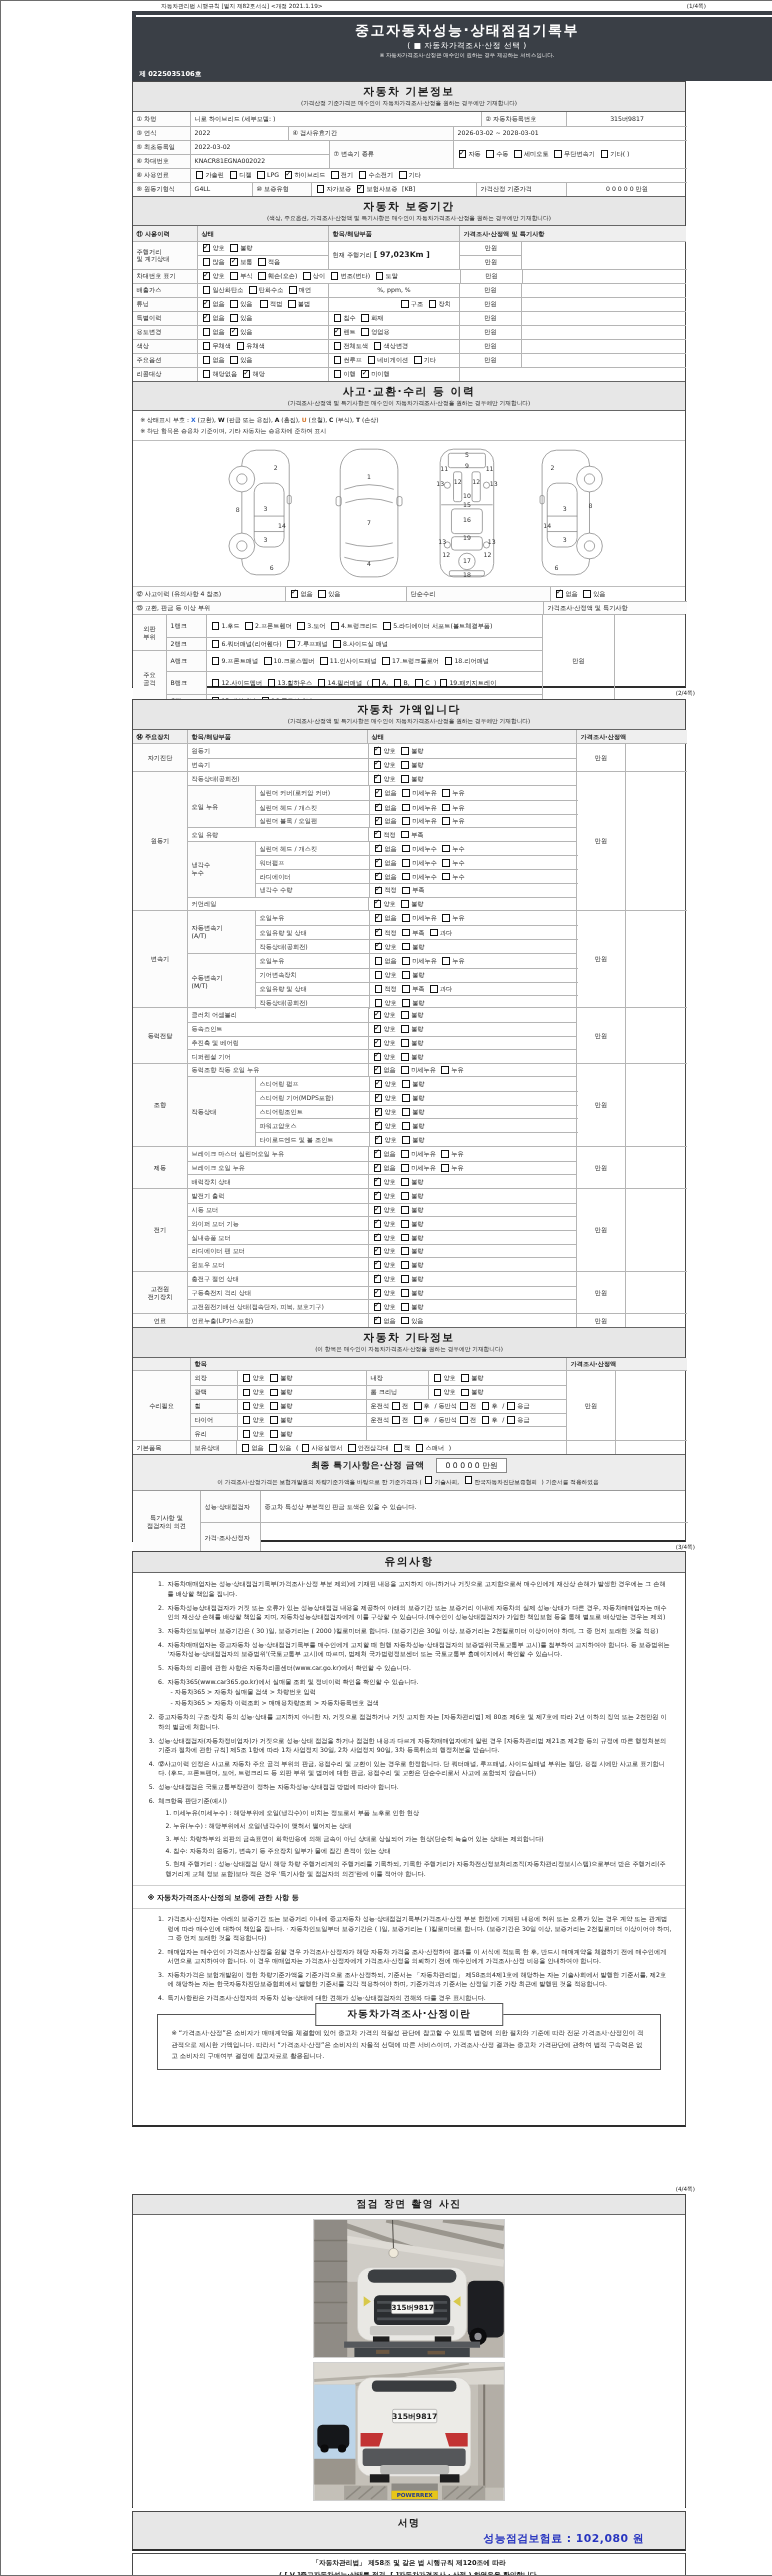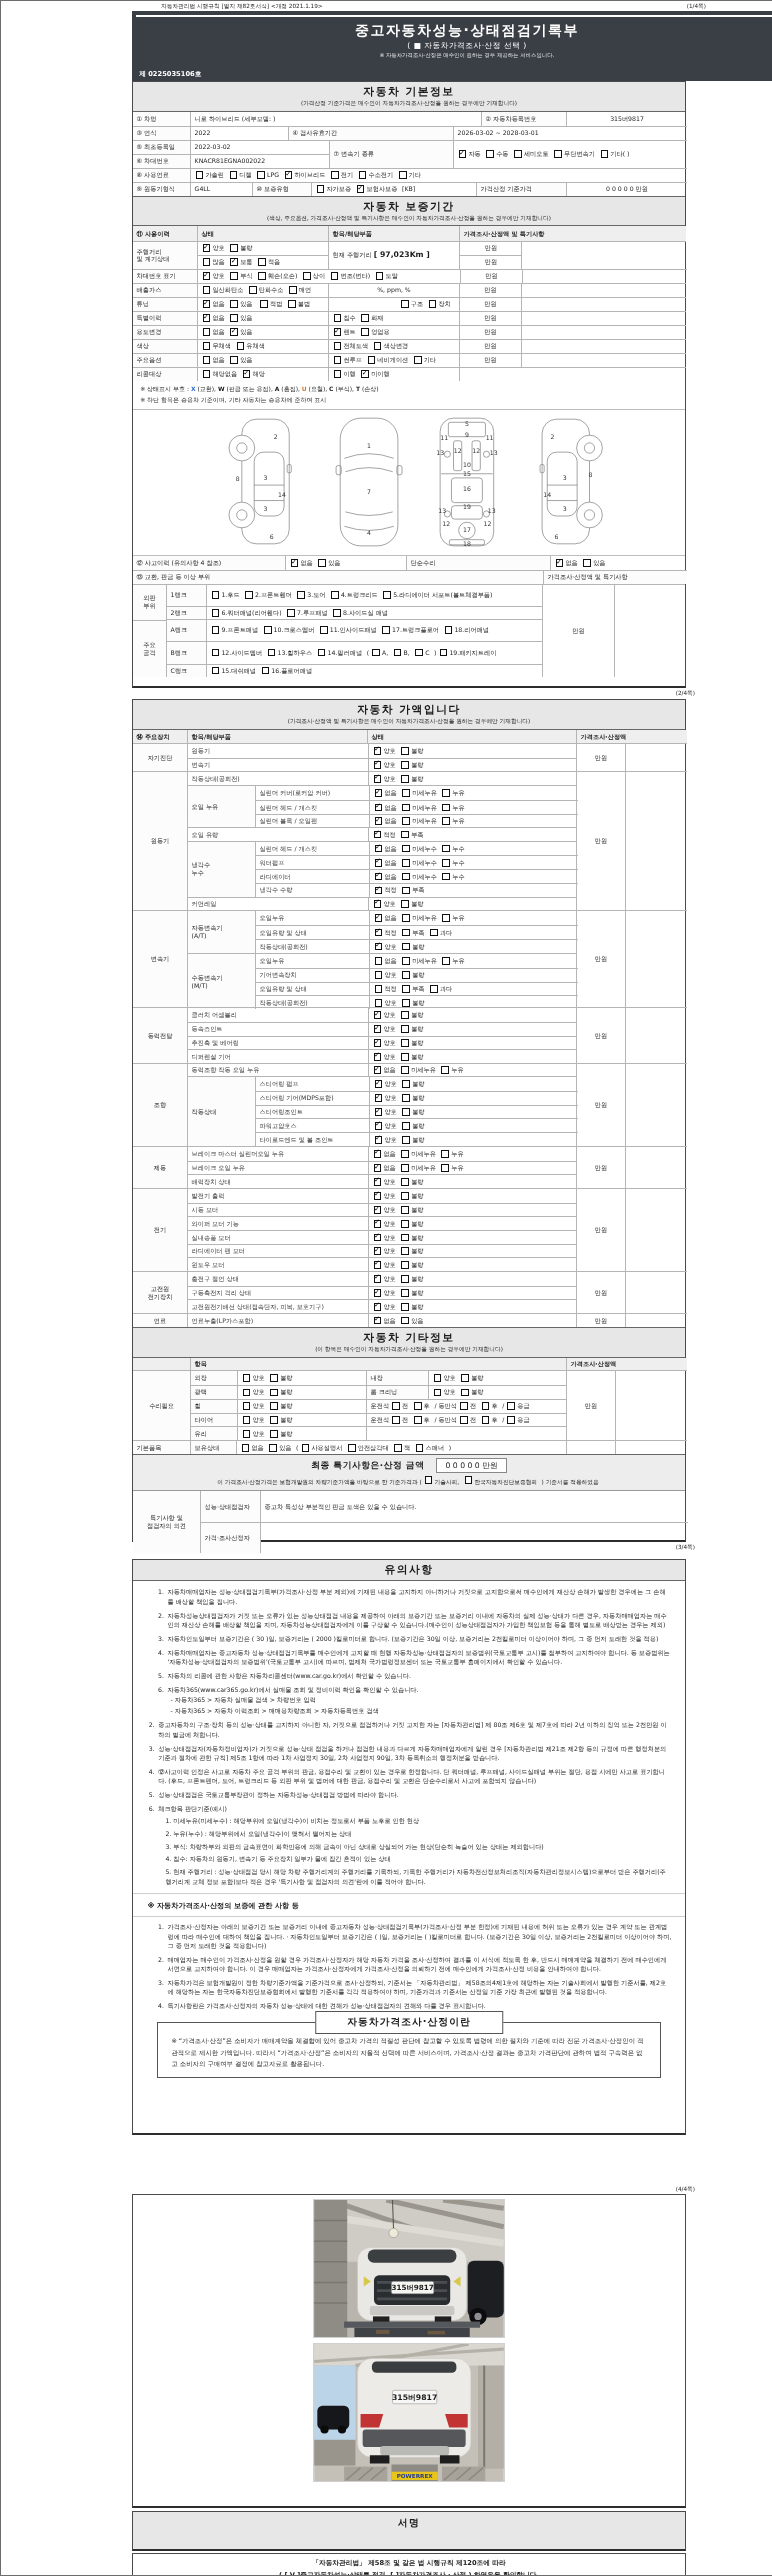--- a/index.html
+++ b/index.html
@@ -342,20 +342,24 @@
           <div class="tc" style="flex: 0 0 131px; width: 131px;">
             <span class="cb"></span>
             <span class="cbl">이행</span>
             <span class="cb on"></span>
             <span class="cbl">미이행</span>
           </div>
           <div class="tc" style="flex: 0 0 227px; width: 227px;"></div>
         </div>
       </div>
 
+    <div class="band" style="border-top:1px solid #666;">
+      <h2>사고·교환·수리 등 이력</h2>
+      <div class="sub">(가격조사·산정액 및 특기사항은 매수인이 자동차가격조사·산정을 원하는 경우에만 기재합니다)</div>
+    </div>
     <div class="legendline" id="legend"><span>※ 상태표시 부호 : </span><span class="code" style="color: rgb(47, 107, 216);">X</span><span> (교환),  </span><span class="code" style="color: rgb(27, 27, 27);">W</span><span> (판금 또는 용접),  </span><span class="code" style="color: rgb(27, 27, 27);">A</span><span> (흠집),  </span><span class="code" style="color: rgb(212, 118, 43);">U</span><span> (요철),  </span><span class="code" style="color: rgb(27, 27, 27);">C</span><span> (부식),  </span><span class="code" style="color: rgb(27, 27, 27);">T</span><span> (손상)</span></div>
     <div class="note2">※ 하단 항목은 승용차 기준이며, 기타 자동차는 승용차에 준하여 표시</div>
 
     <div class="diagwrap">
       <svg width="554" height="137" viewBox="0 0 1075 266">
 
         <g id="dv1" transform="translate(195,8)" stroke="#777" fill="none" stroke-width="1.3">
           <rect x="16" y="4" width="92" height="242" rx="28"></rect>
           <rect x="40" y="68" width="58" height="124" rx="18"></rect>
           <line x1="40" y1="132" x2="98" y2="132"></line>
@@ -1217,21 +1221,21 @@
             <div class="trow" style="height: 31px;">
               <div class="tc lab pre" style="flex: 0 0 59px; width: 59px;">가격·조사산정자</div>
               <div class="tc" style="flex: 0 0 428px; width: 428px;"></div>
             </div>
           </div>
         </div>
       </div>
   </div>
   <div class="marker" style="top:1543px;">(3/4쪽)</div>
 
-  <div class="bigbox notice" style="top:1550px;height:576px;margin-top:8px;">
+  <div class="bigbox notice" style="top:1550px;height:576px;">
     <div class="band">
       <h2>유의사항</h2>
     </div>
     <div id="n-part1" style="padding-top:2.1px;">
         <div class="nitem">
           <span class="nno">1.</span>
           <div class="ntext">자동차매매업자는 성능·상태점검기록부(가격조사·산정 부분 제외)에 기재된 내용을 고지하지 아니하거나 거짓으로 고지함으로써 매수인에게 재산상 손해가 발생한 경우에는 그 손해를 배상할 책임을 집니다.</div>
         </div>
         <div class="nitem">
           <span class="nno">2.</span>
@@ -1296,20 +1300,23 @@
         </div>
       </div>
     <div class="defbox">
       <div class="dtitle">자동차가격조사·산정이란</div>
       <div class="dtext">※ “가격조사·산정”은 소비자가 매매계약을 체결함에 있어 중고차 가격의 적절성 판단에 참고할 수 있도록 법령에 의한 절차와 기준에 따라 전문 가격조사·산정인이 객관적으로 제시한 가액입니다. 따라서 “가격조사·산정”은 소비자의 자율적 선택에 따른 서비스이며, 가격조사·산정 결과는 중고차 가격판단에 관하여 법적 구속력은 없고 소비자의 구매여부 결정에 참고자료로 활용됩니다.</div>
     </div>
   </div>
   <div class="marker" style="top:2185px;">(4/4쪽)</div>
 
   <div class="bigbox photobox" style="top:2193px;height:314px;">
+    <div class="band">
+      <h2 style="font-size:9.8px;">점검 장면 촬영 사진</h2>
+    </div>
     <div class="pwrap">
       <svg class="photo" width="190" height="137" viewBox="0 0 368 266">
         <rect width="368" height="266" fill="#b9b4ac"></rect>
         <rect width="368" height="120" fill="#cfccc6"></rect>
         <g stroke="#9a968e" stroke-width="10">
             <line x1="30" y1="0" x2="200" y2="58"></line>
             <line x1="140" y1="0" x2="368" y2="52"></line>
             <line x1="250" y1="0" x2="368" y2="16"></line>
           </g>
         <g stroke="#dedbd5" stroke-width="14">
@@ -1384,20 +1391,21 @@
           </g>
         <rect x="150" y="234" width="90" height="32" fill="#8e8b85"></rect>
         <rect x="150" y="248" width="90" height="16" fill="#e8c619"></rect>
         <text x="195" y="260" text-anchor="middle" font-size="11" font-weight="bold" fill="#243a8f">POWERREX</text>
       </svg>
     </div>
   </div>
 
   <div class="bigbox signbox" style="top:2510px;height:40px;">
     <div class="stitle">서명</div>
+    <div class="fee">성능점검보험료 : 102,080 원</div>
   </div>
 
   <div class="bigbox confirmbox" style="top:2552px;height:24px;border-bottom:0;">
     <div>「자동차관리법」 제58조 및 같은 법 시행규칙 제120조에 따라</div>
     <div>( [ V ]중고자동차성능·상태를 점검, [   ]자동차가격조사 · 산정 ) 하였음을 확인합니다.</div>
   </div>
 
 </div>
 
 

